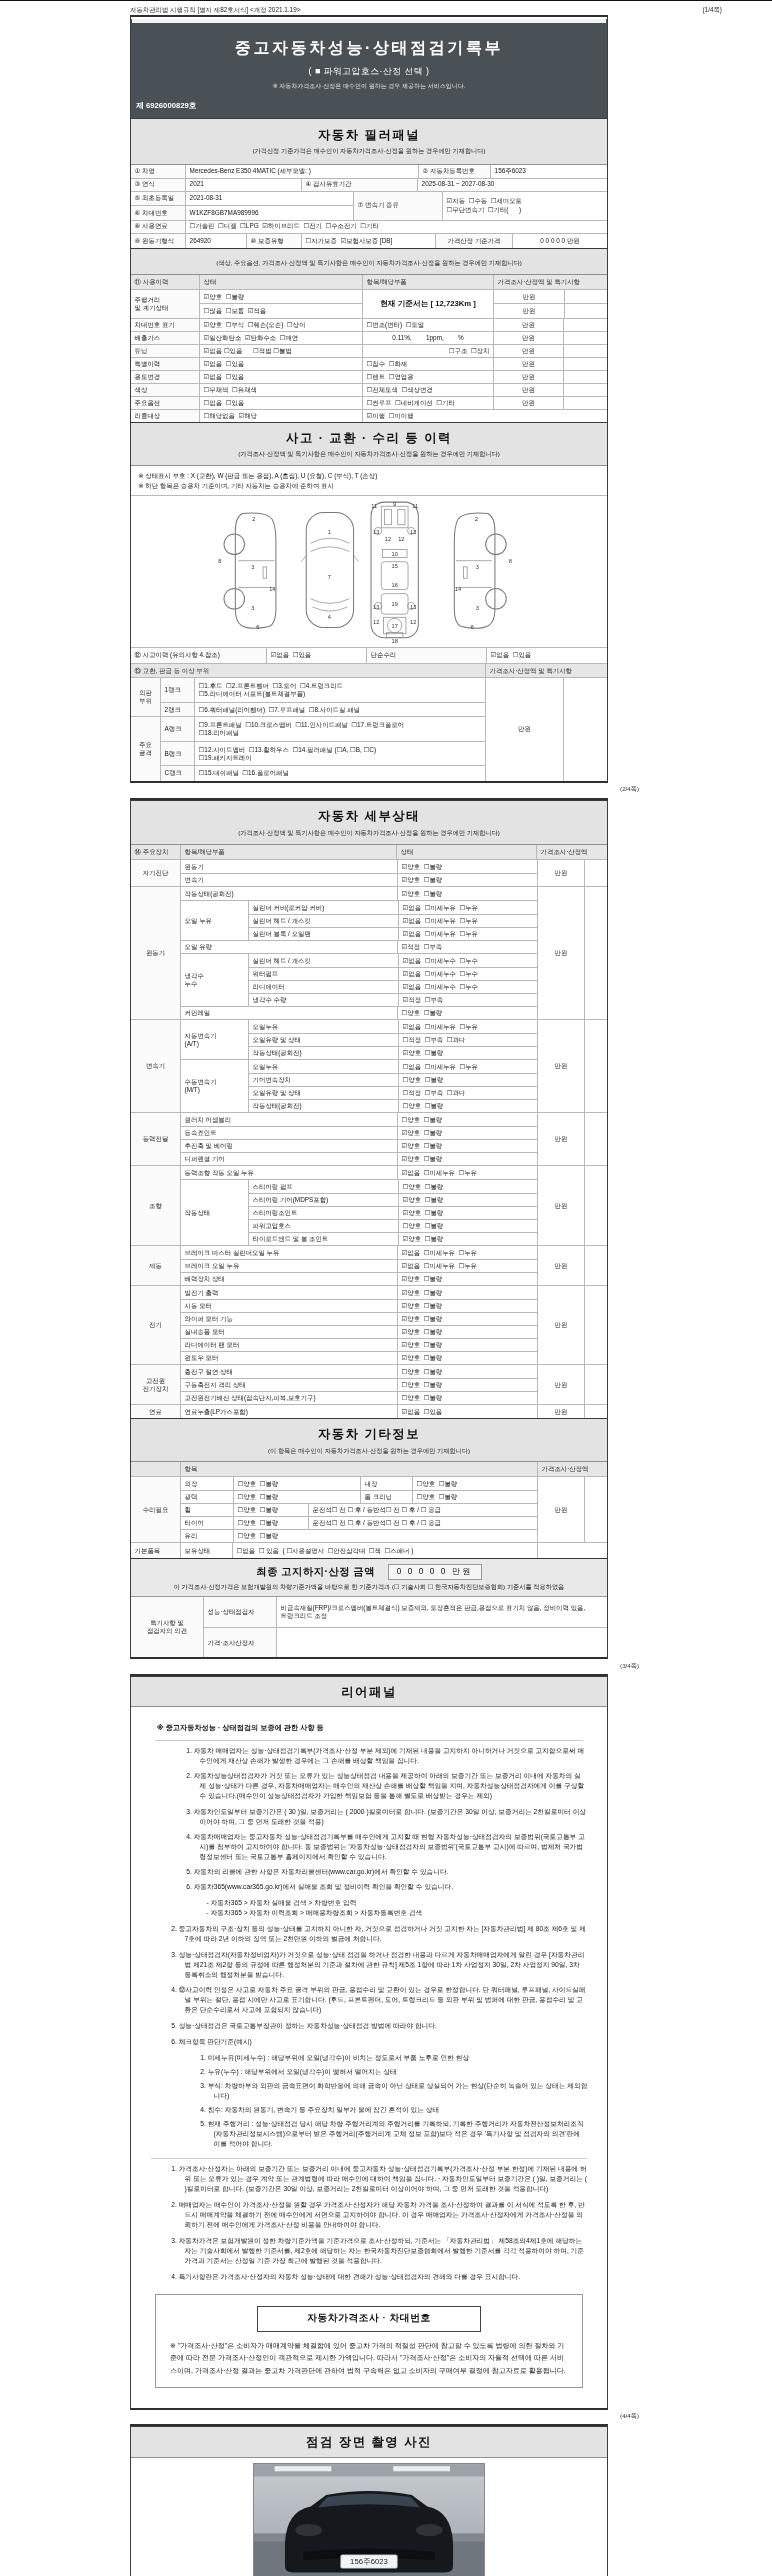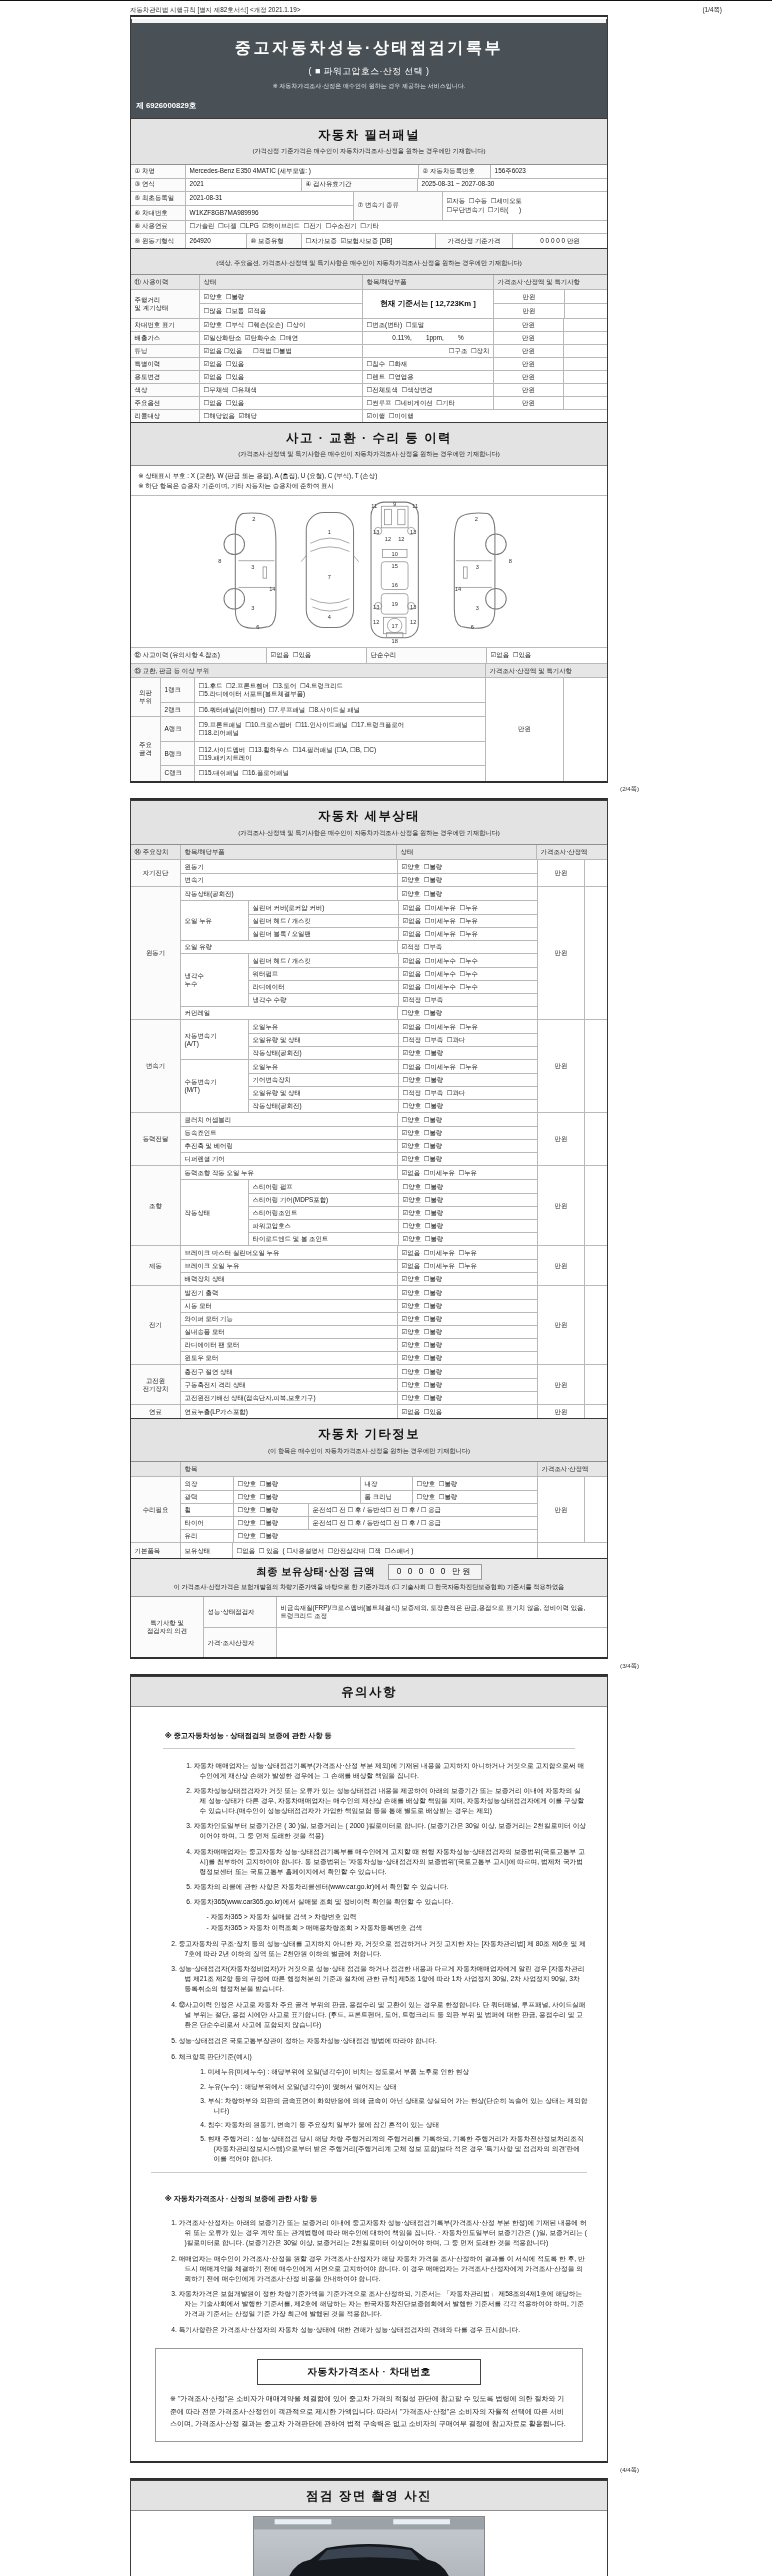--- a/index.html
+++ b/index.html
@@ -53,21 +53,21 @@
   .dg text{font-size:11px;fill:#333;text-anchor:middle;font-family:"Liberation Sans",sans-serif;}
   
   .finalband{background:#e9e9e9;border-top:1.5px solid #333;border-bottom:0.5px solid #999;
              text-align:center;padding:4.6px 0 4.1px;}
   .flabel{font-size:10.3px;font-weight:bold;letter-spacing:0.5px;vertical-align:middle;}
   .famount{display:inline-block;border:0.5px solid #9a9a9a;background:#f5f5f5;padding:1.5px 8.2px;
            margin-left:10.3px;font-size:8.2px;letter-spacing:2.1px;vertical-align:middle;}
   .fnote{font-size:6.2px;margin-top:3.6px;}
   
   .ntc{padding:3.1px 19.6px 9.3px;}
-  .nh{font-size:7.2px;font-weight:600;margin:12px;padding:8.2px 2.1px 7.2px;border-bottom:0.5px solid #ccc;}
+  .nh{font-size:7.2px;font-weight:600;margin:4px;padding:8.2px 2.1px 7.2px;border-bottom:0.5px solid #ccc;}
   .ni{font-size:6.7px;line-height:1.5;margin:5.2px 0;padding-left:49px;text-indent:-13.4px;}
   .nb{font-size:6.7px;line-height:1.5;margin:5.7px 0;padding-left:34px;text-indent:-13.4px;}
   .ncs{font-size:6.7px;line-height:1.5;margin:4.1px 0;padding-left:63px;text-indent:-13.4px;}
   .na6{font-size:6.7px;line-height:1.45;margin:1px 0;padding-left:56px;}
   .sep{border-top:0.5px solid #ccc;margin:8.2px 0 2.1px;}
   .valwrap{border:0.5px solid #999;margin:12.4px 4.1px 10.3px;padding:10.3px 13.4px 10.3px;}
   .valbox{width:222px;margin:0 auto;border:0.8px solid #444;text-align:center;
           font-size:9.8px;font-weight:bold;padding:5.7px 0;letter-spacing:0.5px;}
   .vtext{font-size:7px;line-height:1.75;margin:8.2px 1px 0;}
   
@@ -392,39 +392,39 @@
           </div>
           <div class="tr" style="min-height: 15.5px;">
             <div class="td lbl" style="flex: 0 0 49px;">기본품목</div>
             <div class="td" style="flex: 0 0 52px;">보유상태</div>
             <div class="td chk" style="flex: 0 0 305px;">☐없음  ☐ 있음  ( ☐사용설명서  ☐안전삼각대  ☐잭  ☐스패너 )</div>
             <div class="td" style="flex: 1 1 0px;"></div>
           </div>
         </div>
 
       <div class="finalband">
-        <span class="flabel">최종 보유상태·산정 금액</span>
+        <span class="flabel">최종 고지하지·산정 금액</span>
         <span class="famount">0 0 0 0 0 만원</span>
         <div class="fnote">이 가격조사·산정가격은 보험개발원의 차량기준가액을 바탕으로 한 기준가격과 (☐ 기술사회 ☐ 한국자동차진단보증협회) 기준서를 적용하였음</div>
       </div>
       <div class="tbl">
           <div class="tr">
             <div class="td lbl ctr" style="flex: 0 0 72px;">특기사항 및
 점검자의 의견</div>
             <div class="td stack" style="flex: 1 1 0px;"><div class="tr" style="min-height: 30px;"><div class="td lbl" style="flex: 0 0 72px;">성능·상태점검자</div><div class="td" style="flex: 1 1 0px;">비금속재질(FRP)/크로스멤버(볼트체결식) 보증제외, 도장흔적은 판금,용접으로 표기치 않음, 정비이력 있음,
 트렁크리드 조정</div></div><div class="tr" style="min-height: 30px;"><div class="td lbl" style="flex: 0 0 72px;">가격·조사산정자</div><div class="td" style="flex: 1 1 0px;"></div></div></div>
           </div>
         </div>
     </section>
 
     <div class="pgmark" style="margin-left:0;width:509px;">(3/4쪽)</div>
 
     <section class="block">
       <div class="band">
-        <div class="t">유의사항</div>
+        <div class="t">리어패널</div>
       </div>
       <div class="ntc">
         <p class="nh">※ 중고자동차성능 · 상태점검의 보증에 관한 사항 등</p>
         <p class="ni">1.  자동차 매매업자는 성능·상태점검기록부(가격조사·산정 부분 제외)에 기재된 내용을 고지하지 아니하거나 거짓으로 고지함으로써 매수인에게 재산상 손해가 발생한 경우에는 그 손해를 배상할 책임을 집니다.</p>
         <p class="ni">2.  자동차성능상태점검자가 거짓 또는 오류가 있는 성능상태점검 내용을 제공하여 아래의 보증기간 또는 보증거리 이내에 자동차의 실제 성능·상태가 다른 경우, 자동차매매업자는 매수인의 재산상 손해를 배상할 책임을 지며, 자동차성능상태점검자에게 이를 구상할 수 있습니다.(매수인이 성능상태점검자가 가입한 책임보험 등을 통해 별도로 배상받는 경우는 제외)</p>
         <p class="ni">3.  자동차인도일부터 보증기간은 ( 30 )일, 보증거리는 ( 2000 )킬로미터로 합니다. (보증기간은 30일 이상, 보증거리는 2천킬로미터 이상이어야 하며, 그 중 먼저 도래한 것을 적용)</p>
         <p class="ni">4.  자동차매매업자는 중고자동차 성능·상태점검기록부를 매수인에게 고지할 때 현행 자동차성능·상태점검자의 보증범위(국토교통부 고시)를 첨부하여 고지하여야 합니다. 동 보증범위는 '자동차성능·상태점검자의 보증범위'(국토교통부 고시)에 따르며, 법제처 국가법령정보센터 또는 국토교통부 홈페이지에서 확인할 수 있습니다.</p>
         <p class="ni">5.  자동차의 리콜에 관한 사항은 자동차리콜센터(www.car.go.kr)에서 확인할 수 있습니다.</p>
         <p class="ni">6.  자동차365(www.car365.go.kr)에서 실매물 조회 및 정비이력 확인을 확인할 수 있습니다.</p>
         <p class="na6">- 자동차365 &gt; 자동차 실매물 검색 &gt; 차량번호 입력</p>
@@ -433,21 +433,20 @@
         <p class="nb">3.  성능·상태점검자(자동차정비업자)가 거짓으로 성능·상태 점검을 하거나 점검한 내용과 다르게 자동차매매업자에게 알린 경우 [자동차관리법 제21조 제2항 등의 규정에 따른 행정처분의 기준과 절차에 관한 규칙] 제5조 1항에 따라 1차 사업정지 30일, 2차 사업정지 90일, 3차 등록취소의 행정처분을 받습니다.</p>
         <p class="nb">4.  ⑫사고이력 인정은 사고로 자동차 주요 골격 부위의 판금, 용접수리 및 교환이 있는 경우로 한정합니다. 단 쿼터패널, 루프패널, 사이드실패널 부위는 절단, 용접 시에만 사고로 표기합니다. (후드, 프론트펜더, 도어, 트렁크리드 등 외판 부위 및 범퍼에 대한 판금, 용접수리 및 교환은 단순수리로서 사고에 포함되지 않습니다)</p>
         <p class="nb">5.  성능·상태점검은 국토교통부장관이 정하는 자동차성능·상태점검 방법에 따라야 합니다.</p>
         <p class="nb">6.  체크항목 판단기준(예시)</p>
         <p class="ncs">1.  미세누유(미세누수) : 해당부위에 오일(냉각수)이 비치는 정도로서 부품 노후로 인한 현상</p>
         <p class="ncs">2.  누유(누수) : 해당부위에서 오일(냉각수)이 맺혀서 떨어지는 상태</p>
         <p class="ncs">3.  부식: 차량하부와 외판의 금속표면이 화학반응에 의해 금속이 아닌 상태로 상실되어 가는 현상(단순히 녹슬어 있는 상태는 제외합니다)</p>
         <p class="ncs">4.  침수: 자동차의 원동기, 변속기 등 주요장치 일부가 물에 잠긴 흔적이 있는 상태</p>
         <p class="ncs">5.  현재 주행거리 : 성능·상태점검 당시 해당 차량 주행거리계의 주행거리를 기록하되, 기록한 주행거리가 자동차전산정보처리조직(자동차관리정보시스템)으로부터 받은 주행거리(주행거리계 교체 정보 포함)보다 적은 경우 '특기사항 및 점검자의 의견'란에 이를 적어야 합니다.</p>
         <div class="sep"></div>
-        <p class="nh" style="border-bottom:none;padding-bottom:2.1px;">※ 자동차가격조사 · 산정의 보증에 관한 사항 등</p>
         <p class="nb">1.  가격조사·산정자는 아래의 보증기간 또는 보증거리 이내에 중고자동차 성능·상태점검기록부(가격조사·산정 부분 한정)에 기재된 내용에 허위 또는 오류가 있는 경우 계약 또는 관계법령에 따라 매수인에 대하여 책임을 집니다.  · 자동차인도일부터 보증기간은 (      )일, 보증거리는 (      )킬로미터로 합니다. (보증기간은 30일 이상, 보증거리는 2천킬로미터 이상이어야 하며, 그 중 먼저 도래한 것을 적용합니다)</p>
         <p class="nb">2.  매매업자는 매수인이 가격조사·산정을 원할 경우 가격조사·산정자가 해당 자동차 가격을 조사·산정하여 결과를 이 서식에 적도록 한 후, 반드시 매매계약을 체결하기 전에 매수인에게 서면으로 고지하여야 합니다. 이 경우 매매업자는 가격조사·산정자에게 가격조사·산정을 의뢰하기 전에 매수인에게 가격조사·산정 비용을 안내하여야 합니다.</p>
         <p class="nb">3.  자동차가격은 보험개발원이 정한 차량기준가액을 기준가격으로 조사·산정하되, 기준서는 「자동차관리법」 제58조의4제1호에 해당하는 자는 기술사회에서 발행한 기준서를, 제2호에 해당하는 자는 한국자동차진단보증협회에서 발행한 기준서를 각각 적용하여야 하며, 기준가격과 기준서는 산정일 기준 가장 최근에 발행된 것을 적용합니다.</p>
         <p class="nb">4.  특기사항란은 가격조사·산정자의 자동차 성능·상태에 대한 견해가 성능·상태점검자의 견해와 다를 경우 표시합니다.</p>
         <div class="valwrap">
           <div class="valbox">자동차가격조사 · 차대번호</div>
           <p class="vtext">※ "가격조사·산정"은 소비자가 매매계약을 체결함에 있어 중고차 가격의 적절성 판단에 참고할 수 있도록 법령에 의한 절차와 기준에 따라 전문 가격조사·산정인이 객관적으로 제시한 가액입니다. 따라서 "가격조사·산정"은 소비자의 자율적 선택에 따른 서비스이며, 가격조사·산정 결과는 중고차 가격판단에 관하여 법적 구속력은 없고 소비자의 구매여부 결정에 참고자료로 활용됩니다.</p>
         </div>
       </div>
     </section>

